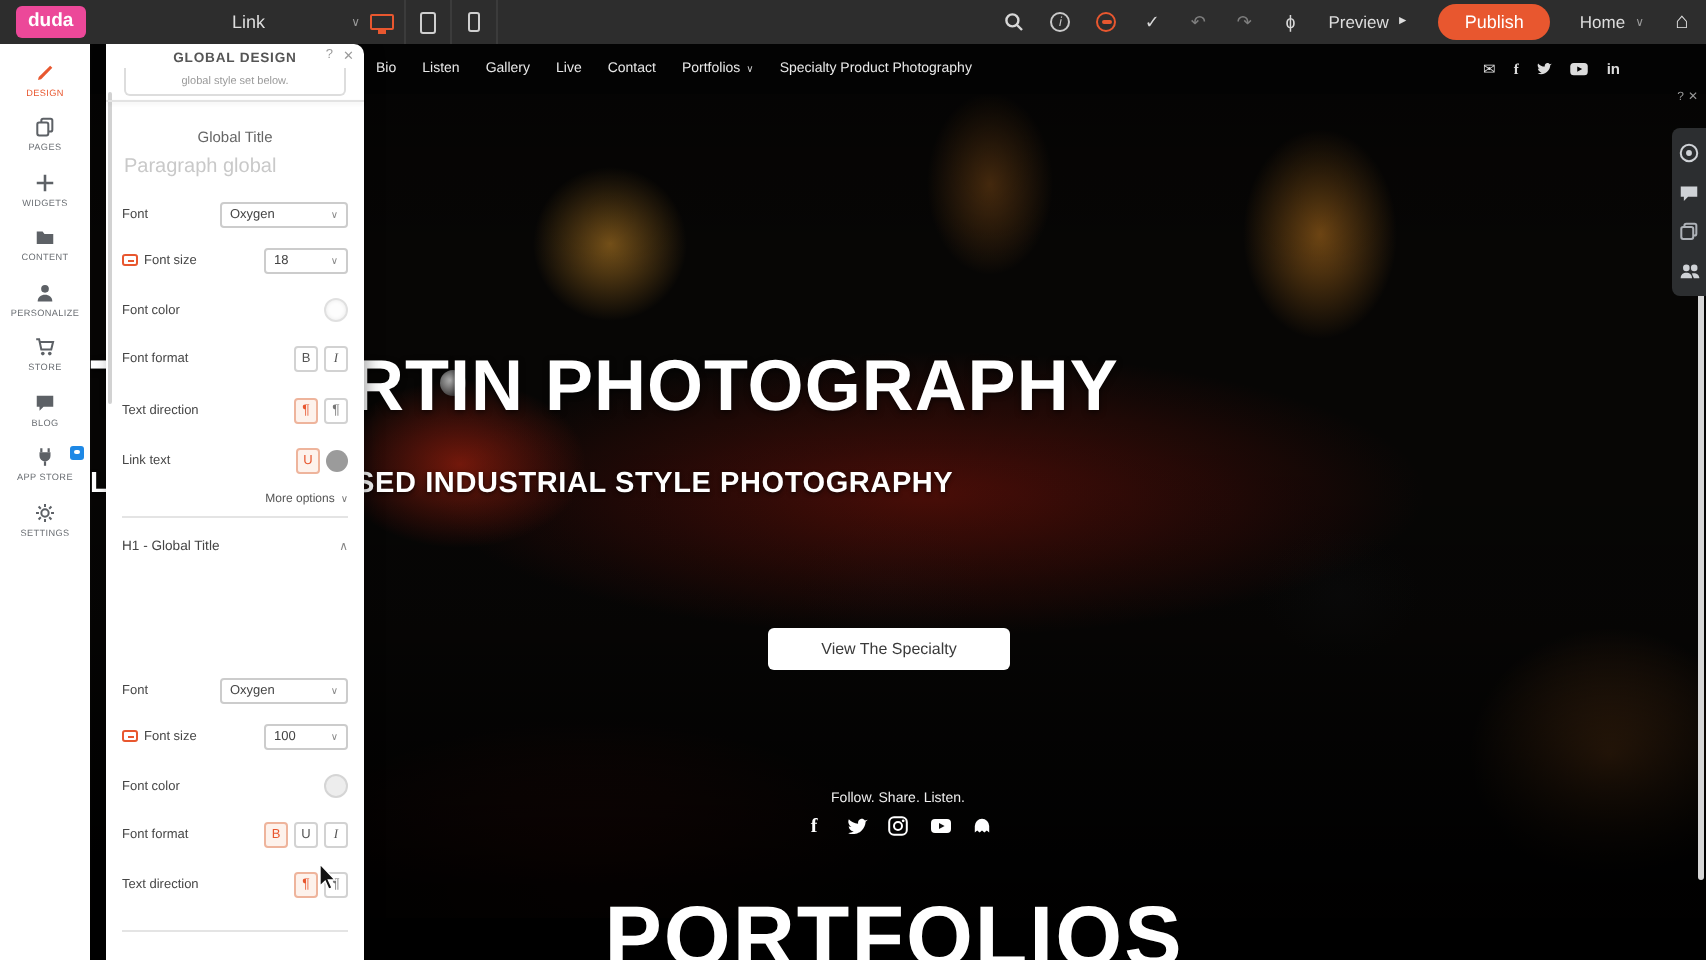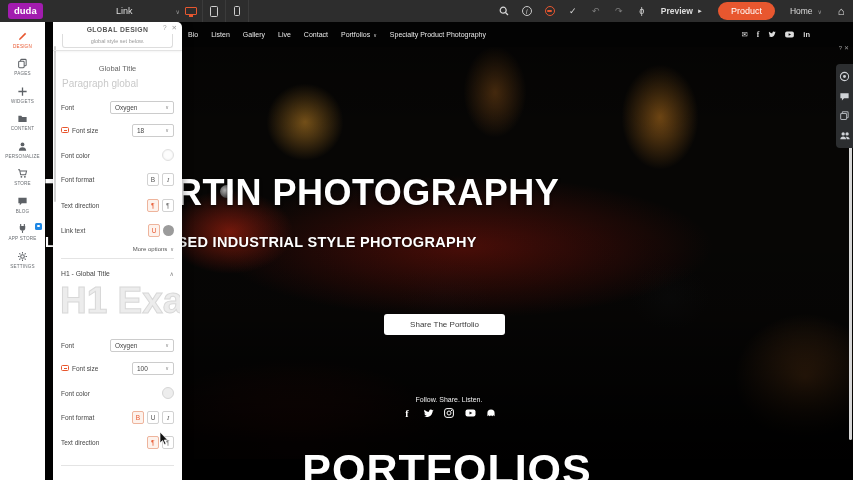--- a/index.html
+++ b/index.html
@@ -1,42 +1,42 @@
 <!DOCTYPE html>
 <html><head>
 <meta charset="utf-8">
 <style>
   * { margin:0; padding:0; box-sizing:border-box; }
   html,body { width:853px; height:480px; overflow:hidden; background:#2d2d2d;
     font-family:"Liberation Sans", sans-serif; }
 
   
   .topbar { position:absolute; top:0; left:0; width:853px; height:22px; background:#2d2d2d; z-index:50; }
-  .logo { position:absolute; left:8px; top:3px; height:16px; background:#a21caf; color:#fff;
+  .logo { position:absolute; left:8px; top:3px; height:16px; background:#ec4899; color:#fff;
     font-weight:bold; font-size:9.5px; border-radius:3px; padding:2px 6px; line-height:12px;text-align:center; }
   .home-select { position:absolute; left:116px; top:0; height:22px; width:64px; display:flex;
     align-items:center; justify-content:space-between; color:#ddd; font-size:9px; cursor:pointer; }
   .home-select .chev { color:#999; font-size:6px; }
   .dev-group { position:absolute; left:180px; top:0; height:22px; display:flex; align-items:center; }
   .dev-cell { width:22px; height:22px; display:flex; align-items:center; justify-content:center; }
   .dev-sep { width:1px; height:22px; background:#3b3b3b; }
   .icn-desktop { width:12px; height:8px; border:1.4px solid #e8572f; border-radius:1px; position:relative; }
   .icn-desktop:after { content:""; position:absolute; left:3px; bottom:-3px; width:4px; height:1.6px; background:#e8572f; }
   .icn-tablet { width:8px; height:11px; border:1.1px solid #cfcfcf; border-radius:1.5px; }
   .icn-phone { width:6px; height:10px; border:1.1px solid #cfcfcf; border-radius:1.5px; }
   .tb-right { position:absolute; right:4px; top:0; height:22px; display:flex; align-items:center; gap:7px; }
   .tb-ic { width:16px; height:22px; display:flex; align-items:center; justify-content:center;
     color:#d8d8d8; font-size:9px; cursor:pointer; }
   .circle-i { width:10px; height:10px; border:1px solid #c9c9c9; border-radius:50%;
     color:#c9c9c9; font-size:6.5px; display:flex; align-items:center; justify-content:center; font-style:italic; }
   .circle-o { width:10px; height:10px; border:1.2px solid #e8572f; border-radius:50%;
     display:flex; align-items:center; justify-content:center; }
   .circle-o i { display:block; width:5px; height:1.4px; background:#e8572f; border-radius:1px; }
   .dim { color:#7e7e7e; }
-  .preview-btn { display:flex; align-items:center; gap:4px; color:#ddd; font-size:8.5px; cursor:pointer; padding:0 4px;font-weight:bold; }
+  .preview-btn { display:flex; align-items:center; gap:4px; color:#ddd; font-size:8.5px; cursor:pointer; padding:0 4px; }
   .preview-btn .play { font-size:6px; color:#ddd; }
   .publish-btn { background:#e8572f; color:#fff; font-size:9px; border:none; border-radius:10px;
     padding:4px 13px; cursor:pointer; margin:0 4px; }
   .help-sel { display:flex; align-items:center; gap:5px; color:#ddd; font-size:8.5px; cursor:pointer; padding:0 4px; }
   .help-sel .chev { color:#999; font-size:6px; }
   .home-ic { color:#e3e3e3; font-size:11px; }
 
   
   .sidebar { position:absolute; top:22px; left:0; width:45px; bottom:0; background:#fff; z-index:40;
     display:flex; flex-direction:column; padding-top:4px; }
@@ -204,21 +204,21 @@
     <div class="tb-ic dim">
       <span>↷</span>
     </div>
     <div class="tb-ic">
       <span>ɸ</span>
     </div>
     <div class="preview-btn">
       <span>Preview</span>
       <span class="play">►</span>
     </div>
-    <button class="publish-btn">Product</button>
+    <button class="publish-btn">Publish</button>
     <div class="help-sel">
       <span>Home</span>
       <span class="chev">∨</span>
     </div>
     <div class="tb-ic home-ic">
       <span>⌂</span>
     </div>
   </div>
 </div>
 
@@ -316,21 +316,21 @@
           </svg>
       </span>
       <span class="soc in-t">in</span>
     </span>
   </div>
 
   <div class="hero">
     <div class="headlight"></div>
     <div class="hero-title">TIM MARTIN PHOTOGRAPHY</div>
     <div class="hero-sub">LOS ANGELES BASED INDUSTRIAL STYLE PHOTOGRAPHY</div>
-    <button class="cta-btn">Share The Portfolio</button>
+    <button class="cta-btn">View The Specialty</button>
     <div class="follow-txt">Follow. Share. Listen.</div>
     <div class="hero-social">
       <span class="soc fb-f">f</span>
       <span class="soc">
         <svg width="11" height="9" viewBox="0 0 10 8">
             <path d="M1 6.8 C3 7.6 6 7.4 7.8 4.8 C8.8 3.3 8.9 2.1 8.9 1.6 L9.9 .7 L8.6 1 C8.2 .4 7.5 .2 6.9 .3 C5.9 .5 5.3 1.5 5.5 2.5 C3.8 2.4 2.3 1.6 1.3 .5 C.6 2 1.5 3.4 2.5 4 C2 4 1.6 3.9 1.2 3.7 C1.3 5 2.3 5.9 3.5 6.1 C2.8 6.5 2 6.6 1 6.8 Z" fill="#fff"></path>
           </svg>
       </span>
       <span class="soc">
         <svg width="10" height="10" viewBox="0 0 10 10">
@@ -461,21 +461,20 @@
     <span>More options</span>
     <span class="chev">∨</span>
   </div>
 
   <div class="pdivider" style="top:236px"></div>
 
   <div class="h1-head">
     <span class="t">H1 - Global Title</span>
     <span class="caret">∧</span>
   </div>
-  <div class="h1-sample">H1 Exa</div>
 
   <div class="prow" style="top:316px">
     <span class="plabel">Font</span>
     <span class="dd dd-font">
       <span class="dd-val">Oxygen</span>
       <span class="chev">∨</span>
     </span>
   </div>
 
   <div class="prow" style="top:339px">

